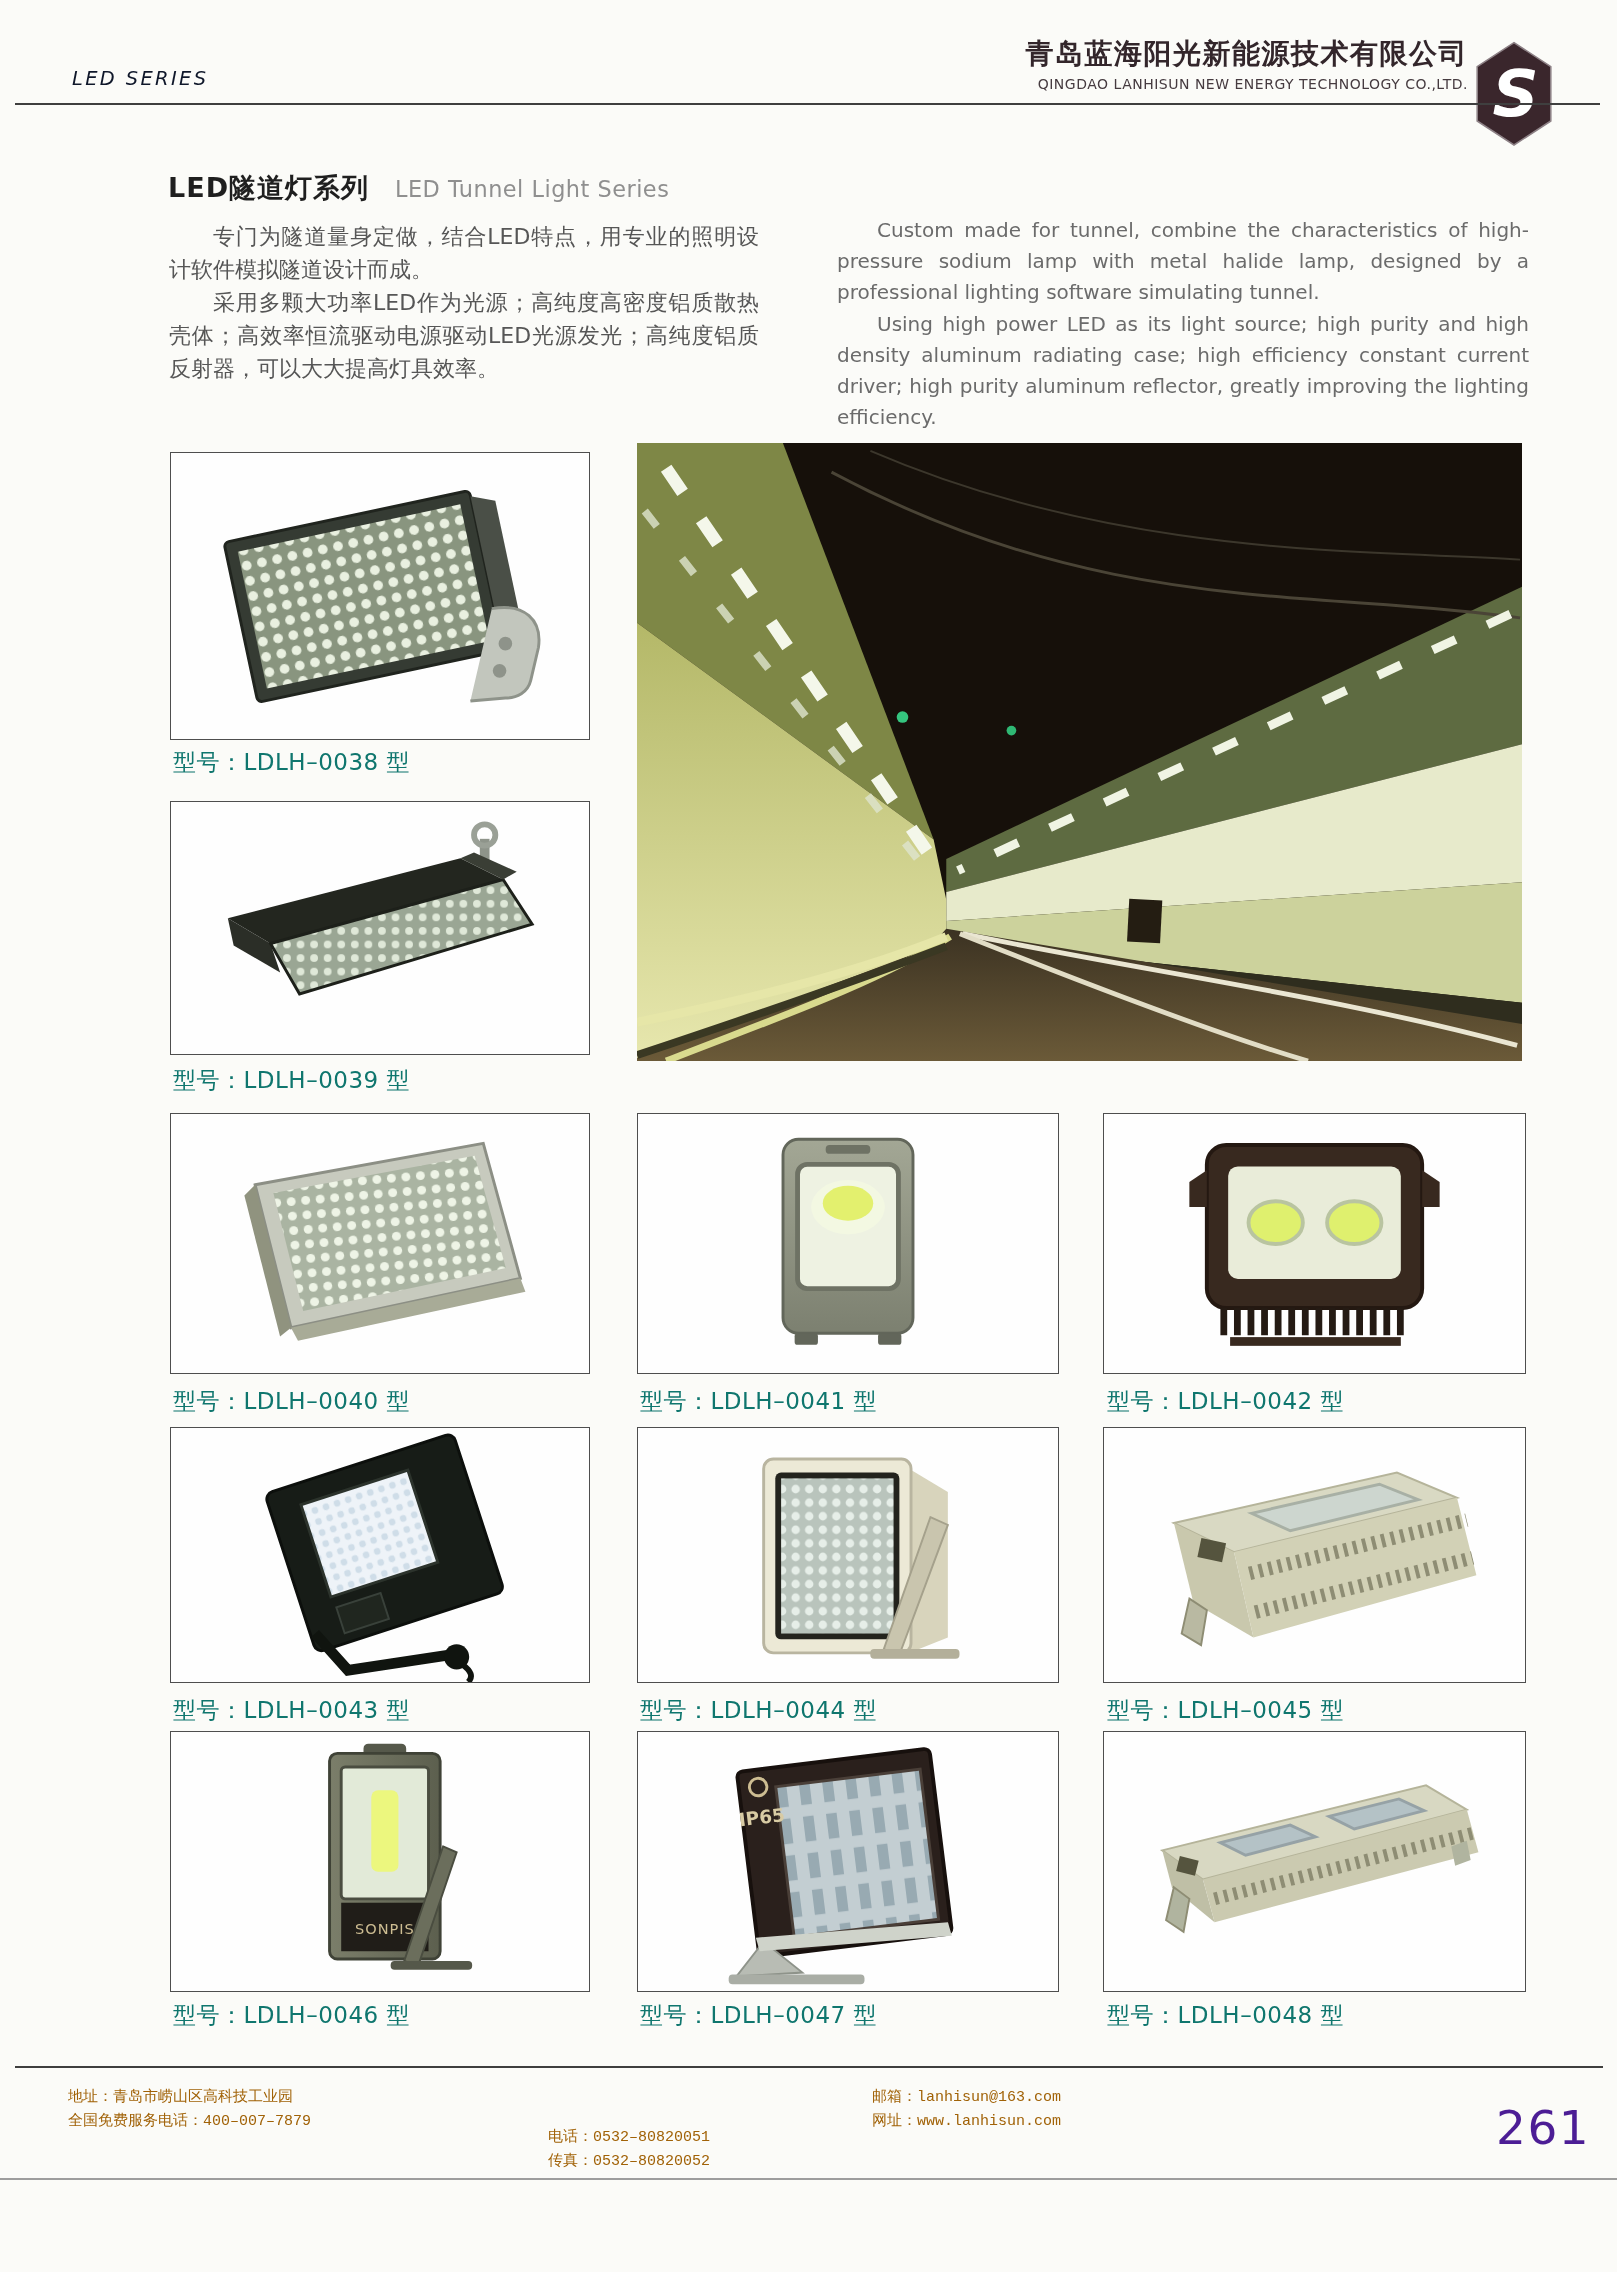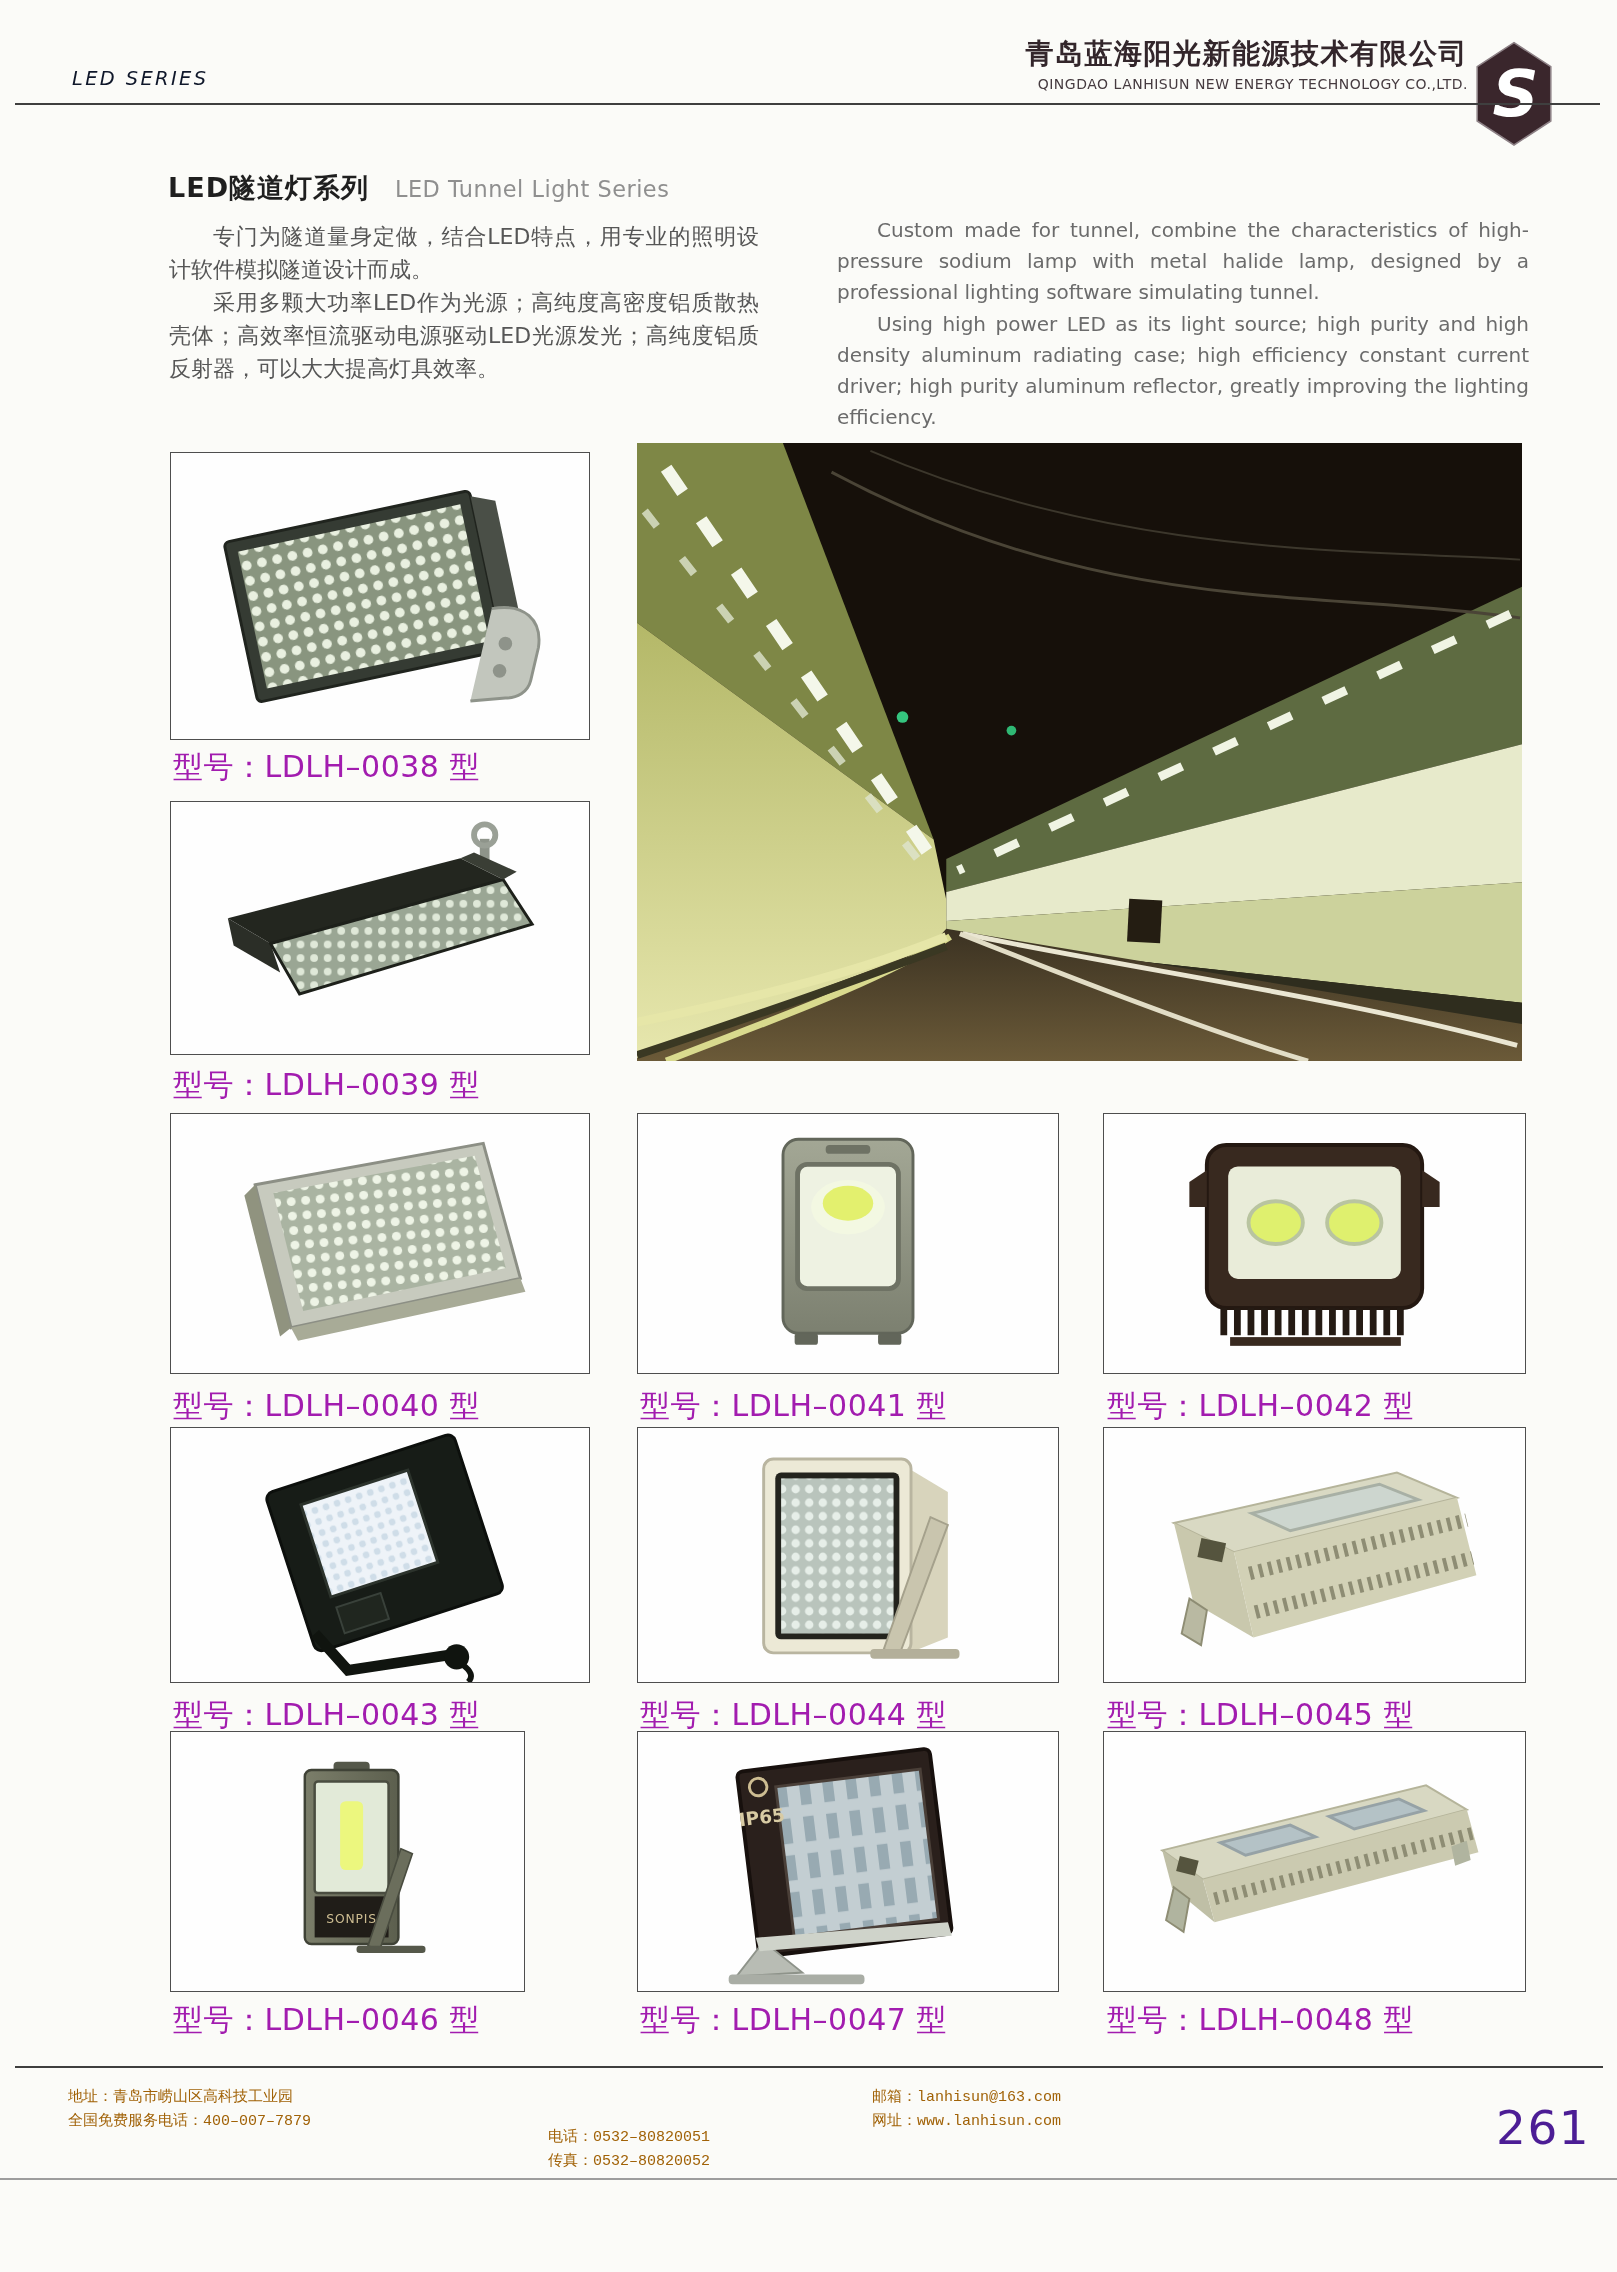--- a/index.html
+++ b/index.html
@@ -24,21 +24,21 @@
   .title-en{left:395px;top:176px;font-size:22.4px;color:#8f8f8f;letter-spacing:0.5px;}
   .intro{line-height:1.5;text-align:justify;}
   .intro p{margin:0;text-indent:2em;}
   .intro-cn{left:169px;top:220px;width:590px;font-size:22px;color:#565656;}
   .intro-en{left:837px;top:215px;width:692px;font-size:20px;color:#6b6b6b;line-height:1.56;}
   
   .pbox{border:1.5px solid #4e4e4e;background:#fefefe;box-sizing:border-box;overflow:hidden;}
   .pbox svg{width:100%;height:100%;display:block;}
   .photo{overflow:hidden;}
   .photo svg{width:100%;height:100%;display:block;}
-  .model-label{font-size:30px;color:#a21caf;font-weight:500;letter-spacing:0.5px;white-space:nowrap;}
+  .model-label{font-size:23px;color:#0f766e;font-weight:500;letter-spacing:0.5px;white-space:nowrap;}
   
   .rule-footer{left:14.6px;top:2066px;width:1588px;}
   .rule-bottom{left:0;top:2178px;width:1617px;height:1.5px;background:#9d9d9d;}
   .fcol{font-size:15px;color:#a16207;line-height:1.62;white-space:nowrap;font-family:Liberation Mono, monospace;}
   .fcol-1{left:68px;top:2086px;}
   .fcol-2{left:548px;top:2086px;margin-top:40px;}
   .fcol-3{left:872px;top:2086px;}
   .page-number{left:1496px;top:2100px;font-size:47px;color:#4c1d95;letter-spacing:1.5px;}
 </style>
 </head>
@@ -254,21 +254,21 @@
       <polygon points="70,98 132,128 152,216 90,180" fill="#c9c8ad"></polygon>
       <polygon points="132,128 362,72 382,152 152,216" fill="#d2d1b6"></polygon>
       <line x1="148" y1="150" x2="372" y2="95" stroke="#8e8d74" stroke-width="14" stroke-dasharray="4 6"></line>
       <line x1="154" y1="190" x2="378" y2="134" stroke="#8e8d74" stroke-width="14" stroke-dasharray="4 6"></line>
       <rect x="96" y="116" width="26" height="20" fill="#55543e" transform="rotate(12 109 126)"></rect>
       <polygon points="86,176 104,188 98,224 78,212" fill="#b9b9a2" stroke="#8e8d74" stroke-width="2"></polygon>
     </svg>
   </div>
   <div class="abs model-label" style="left:1107px;top:1695px;">型号：LDLH–0045 型</div>
 
-  <div class="abs pbox" style="left:170px;top:1731px;width:355px;height:261px;">
+  <div class="abs pbox" style="left:170px;top:1731px;width:420px;height:261px;">
     <svg viewBox="0 0 430 267">
       <defs>
           <linearGradient id="g46" x1="0" y1="0" x2="1" y2="0">
         <stop offset="0" stop-color="#7b7e6a"></stop>
             <stop offset="1" stop-color="#5c5f4e"></stop>
       </linearGradient>
         </defs>
       <rect x="198" y="12" width="44" height="14" rx="5" fill="#55584a"></rect>
       <rect x="163" y="22" width="114" height="212" rx="8" fill="url(#g46)" stroke="#3f4236" stroke-width="3"></rect>
       <rect x="175" y="36" width="90" height="136" rx="4" fill="#e2ead8" stroke="#4a4d40" stroke-width="3"></rect>

